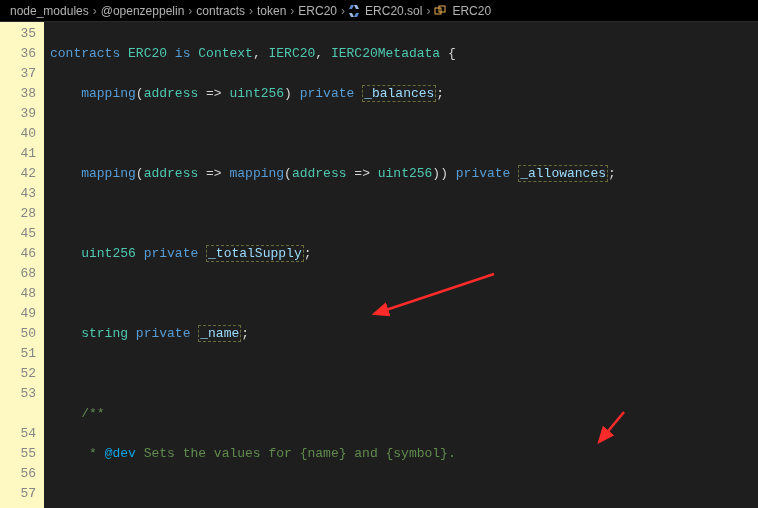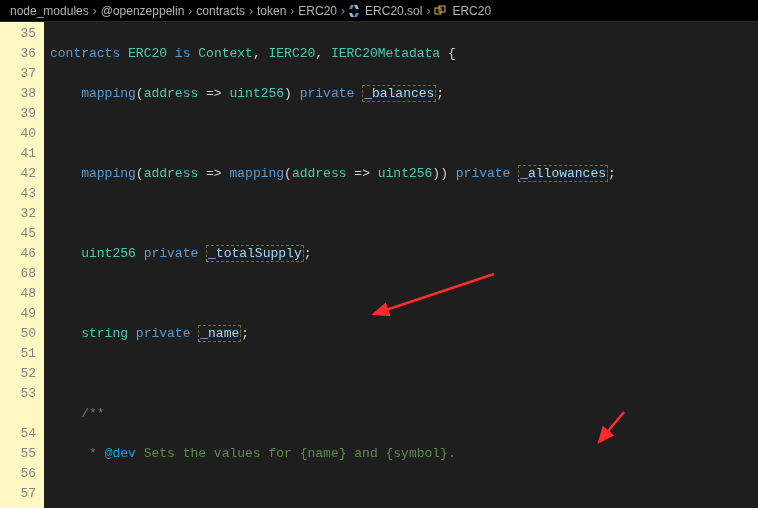--- a/index.html
+++ b/index.html
@@ -97,21 +97,21 @@
   <div class="gutter">
     <div class="line">35</div>
     <div class="line">36</div>
     <div class="line">37</div>
     <div class="line">38</div>
     <div class="line">39</div>
     <div class="line">40</div>
     <div class="line">41</div>
     <div class="line">42</div>
     <div class="line">43</div>
-    <div class="line">32</div>
+    <div class="line">28</div>
     <div class="line">45</div>
     <div class="line">46</div>
     <div class="line">68</div>
     <div class="line">48</div>
     <div class="line">49</div>
     <div class="line">50</div>
     <div class="line">51</div>
     <div class="line">52</div>
     <div class="line">53</div>
     <div class="line"></div>

